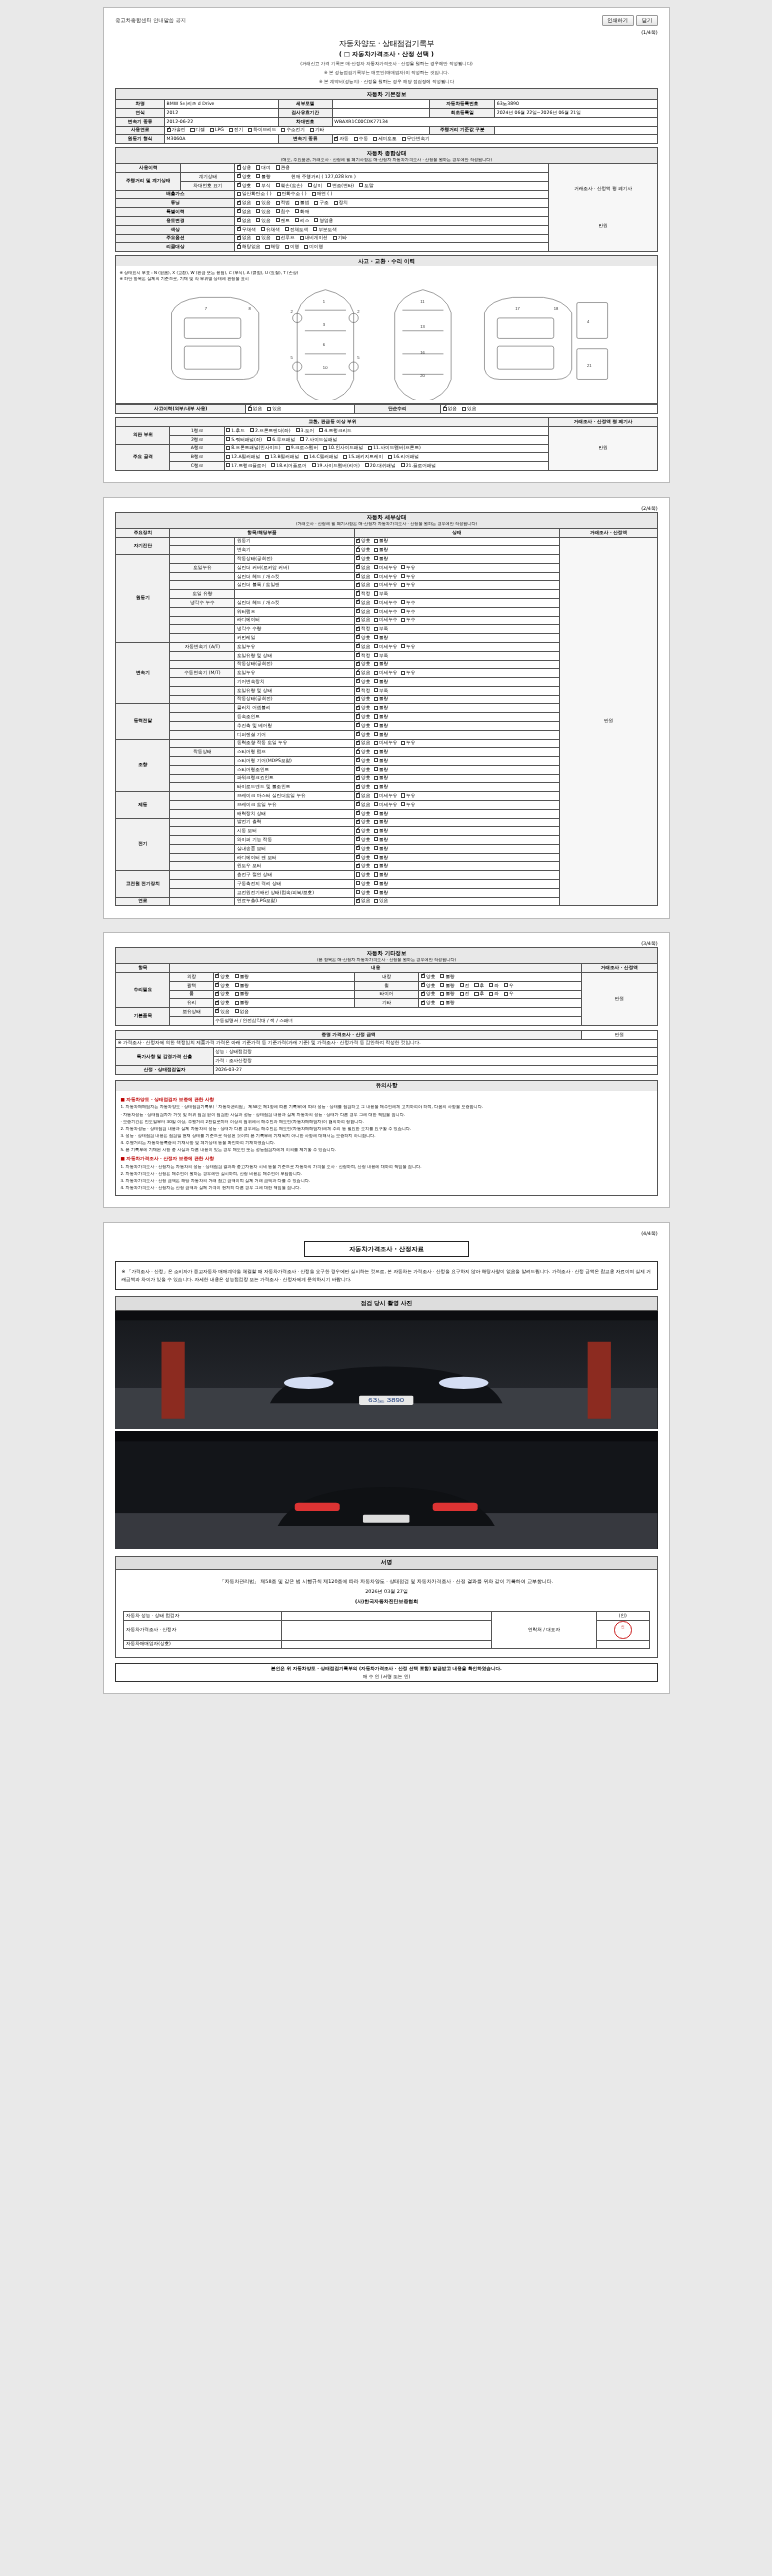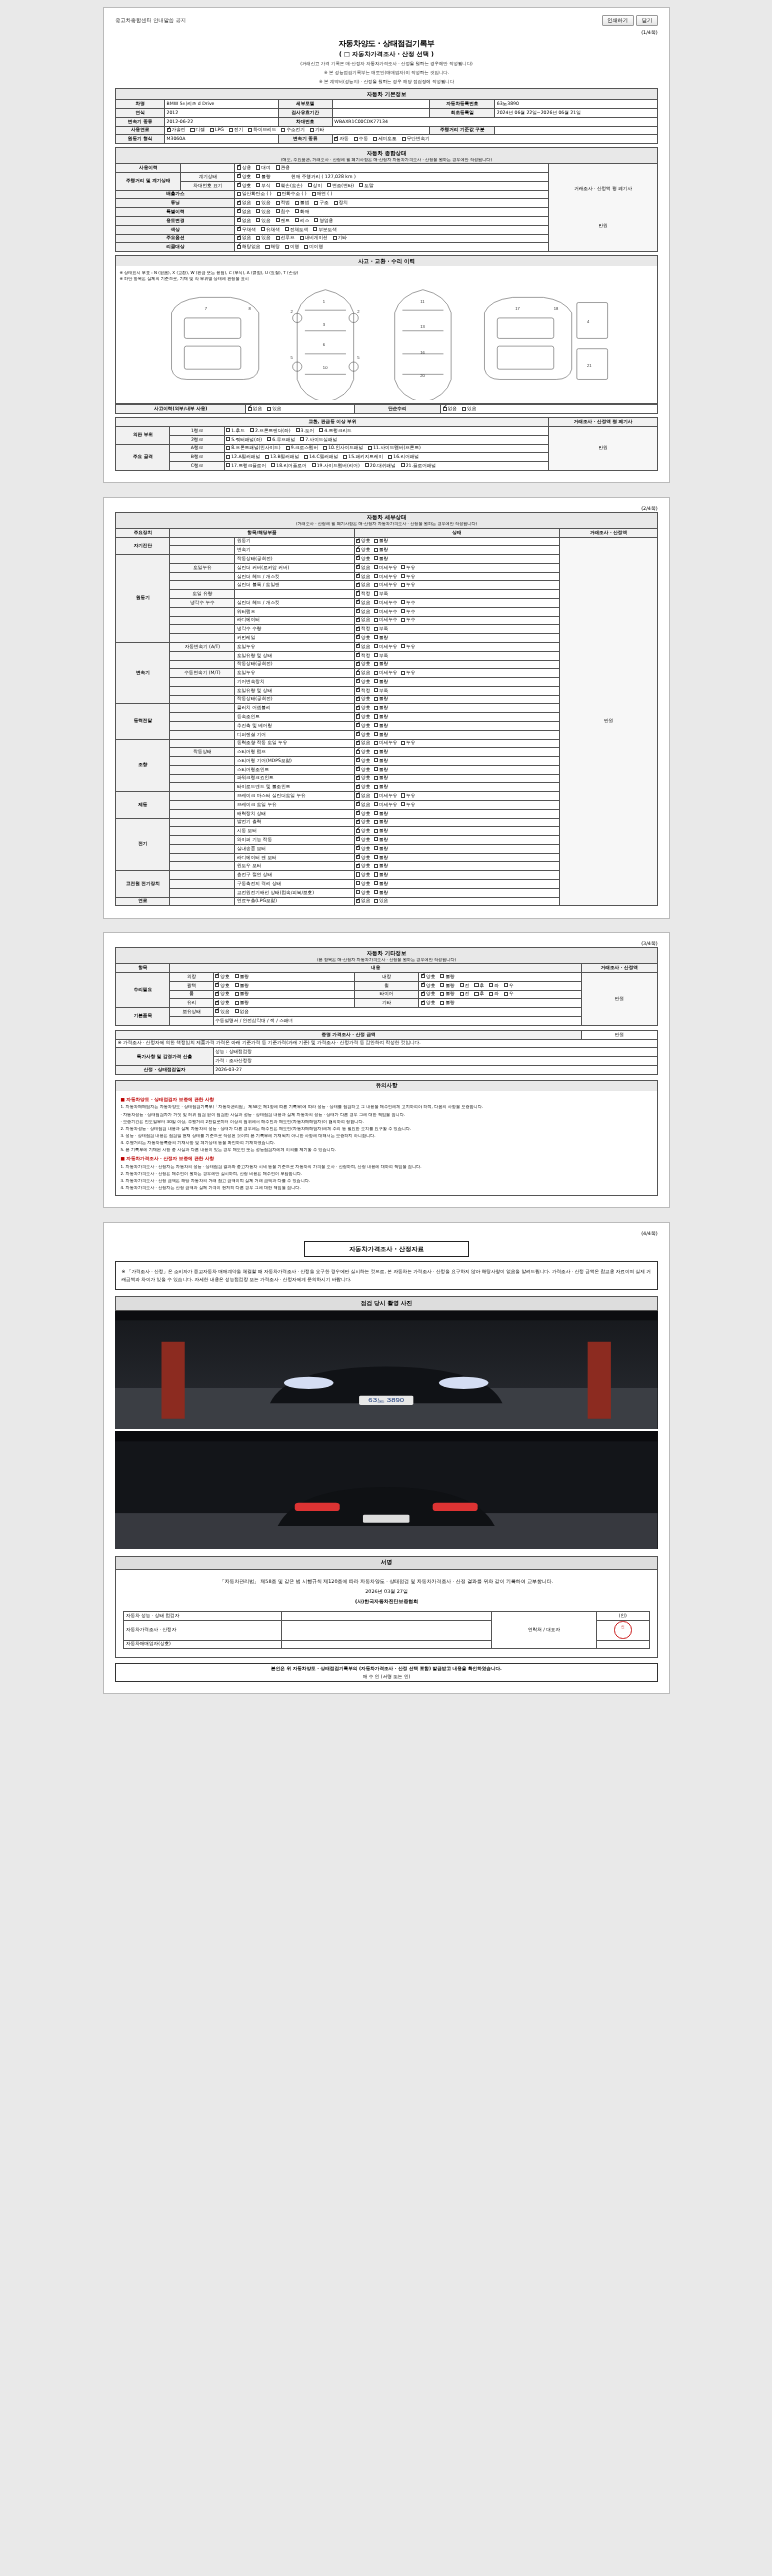--- a/index.html
+++ b/index.html
@@ -27,21 +27,21 @@
   .topbar .links { font-size:5.2px; color:#333; }
   .topbar .links span { margin-right:4.1px; }
   .btnrow { display:flex; gap:2.6px; }
   .btn {
     border:0.5px solid #999; background:linear-gradient(#fff,#e4e4e4);
     font-size:5.2px; padding:1px 4.6px; border-radius:1px; cursor:pointer;
   }
 
   .pageno { text-align:right; font-size:4.9px; margin-bottom:1px; }
 
-  h1.doc-title { text-align:center; font-size:7.7px; font-weight:bold; margin:3.1px 0 1px; letter-spacing:-0.3px; }
+  h1.doc-title { text-align:center; font-size:7.7px; font-weight:normal; margin:3.1px 0 1px; letter-spacing:-0.3px; }
   .doc-sub { text-align:center; font-size:6.2px; font-weight:bold; margin:0 0 2.1px; }
   .doc-note { text-align:center; font-size:4.4px; color:#222; line-height:1.5; margin-bottom:2.6px; }
 
   table.grid { width:100%; border-collapse:collapse; table-layout:fixed; }
   table.grid th, table.grid td {
     border:0.4px solid #555; padding:0.8px 1.5px; font-size:4.6px; vertical-align:middle; line-height:1.35;
   }
   .sect {
     background:#e8e8e8; text-align:center; font-weight:bold; font-size:5.4px; padding:1.5px;
     border:0.4px solid #555; border-bottom:none;

